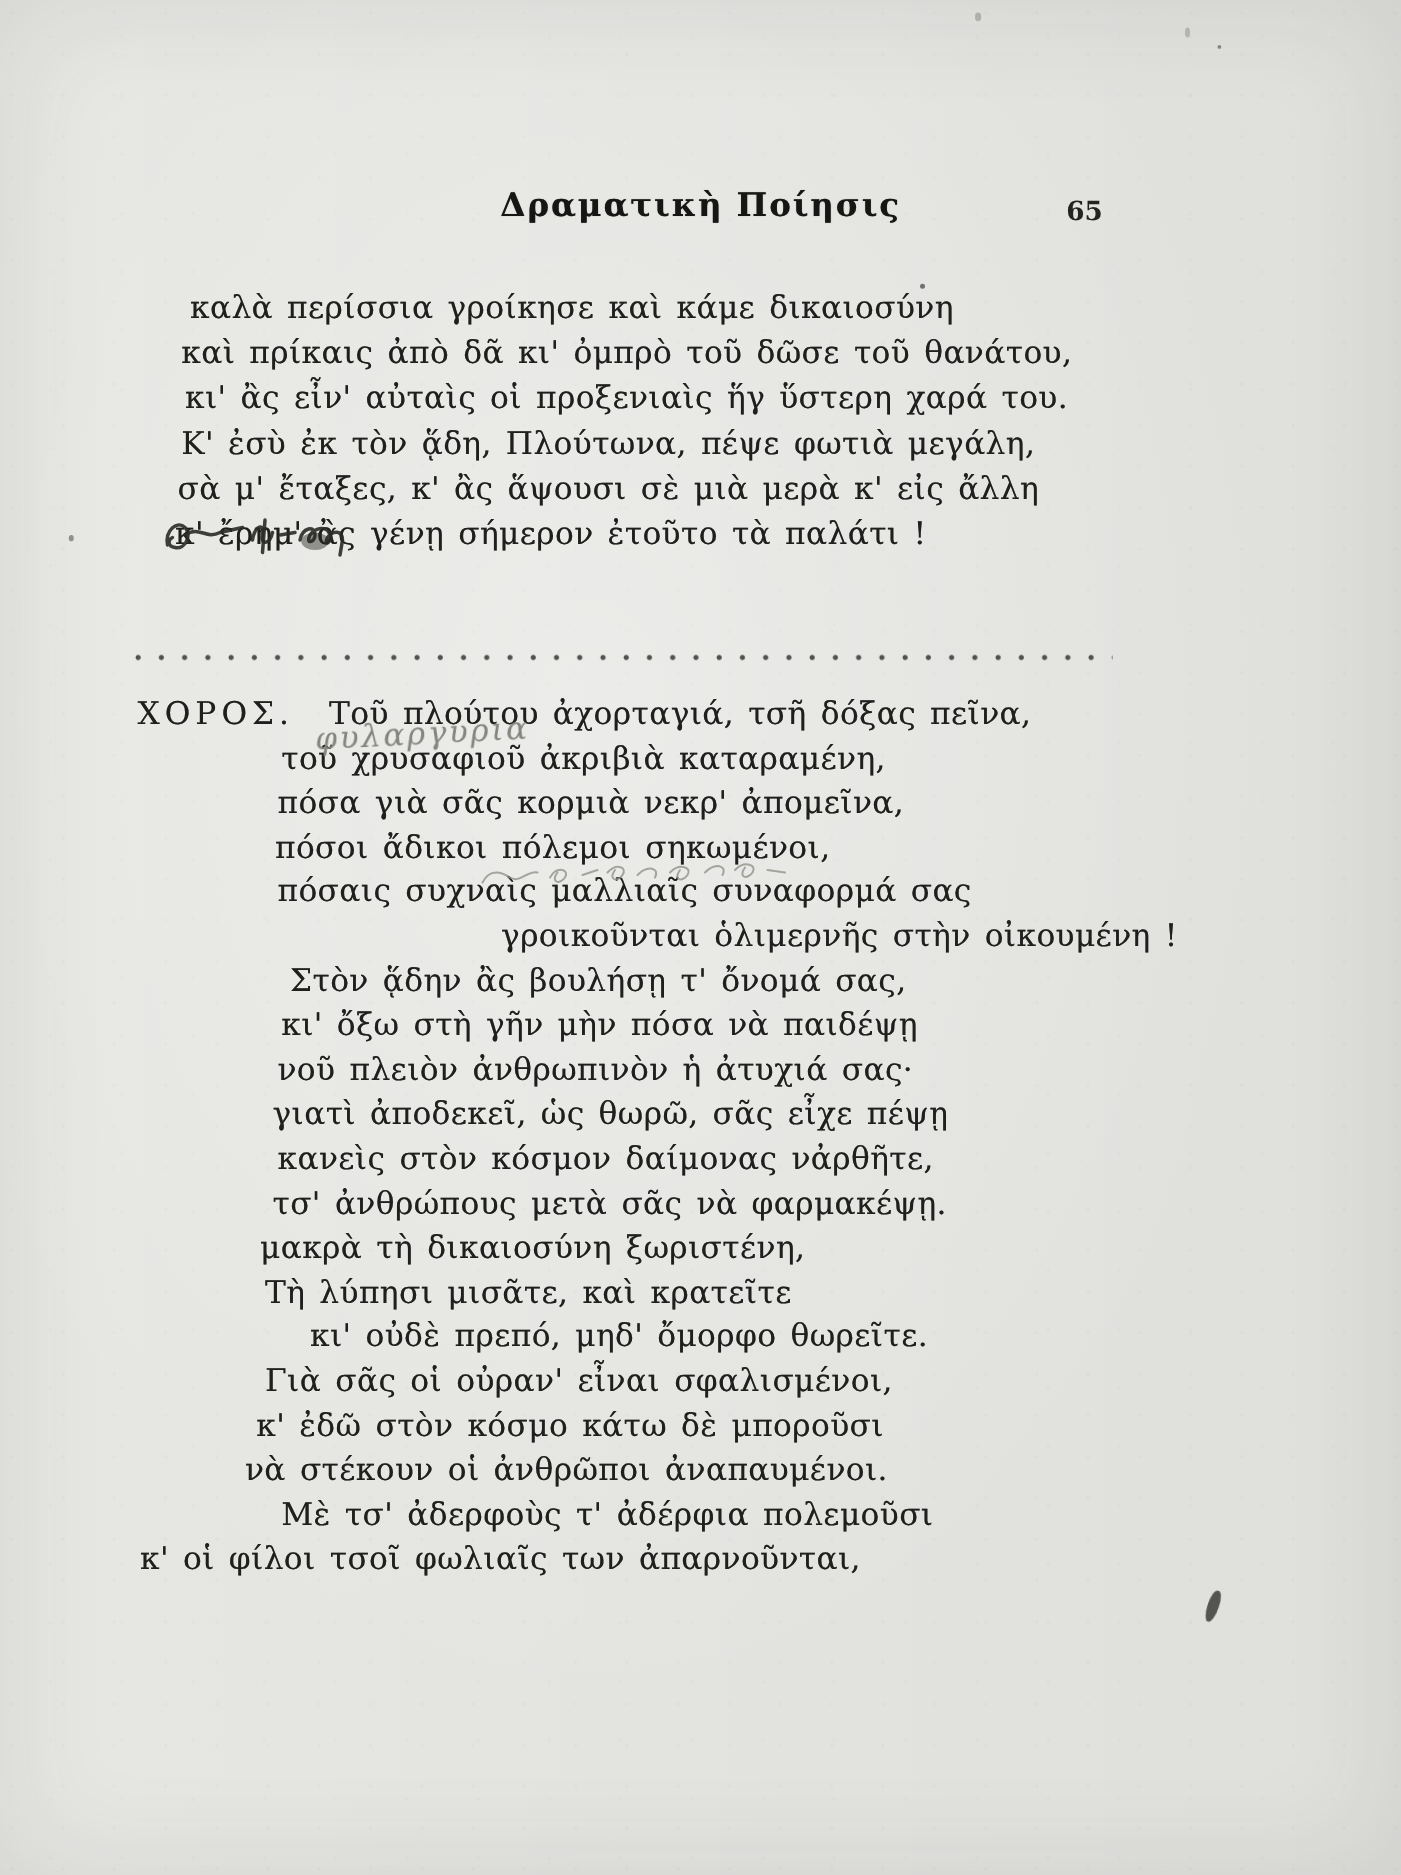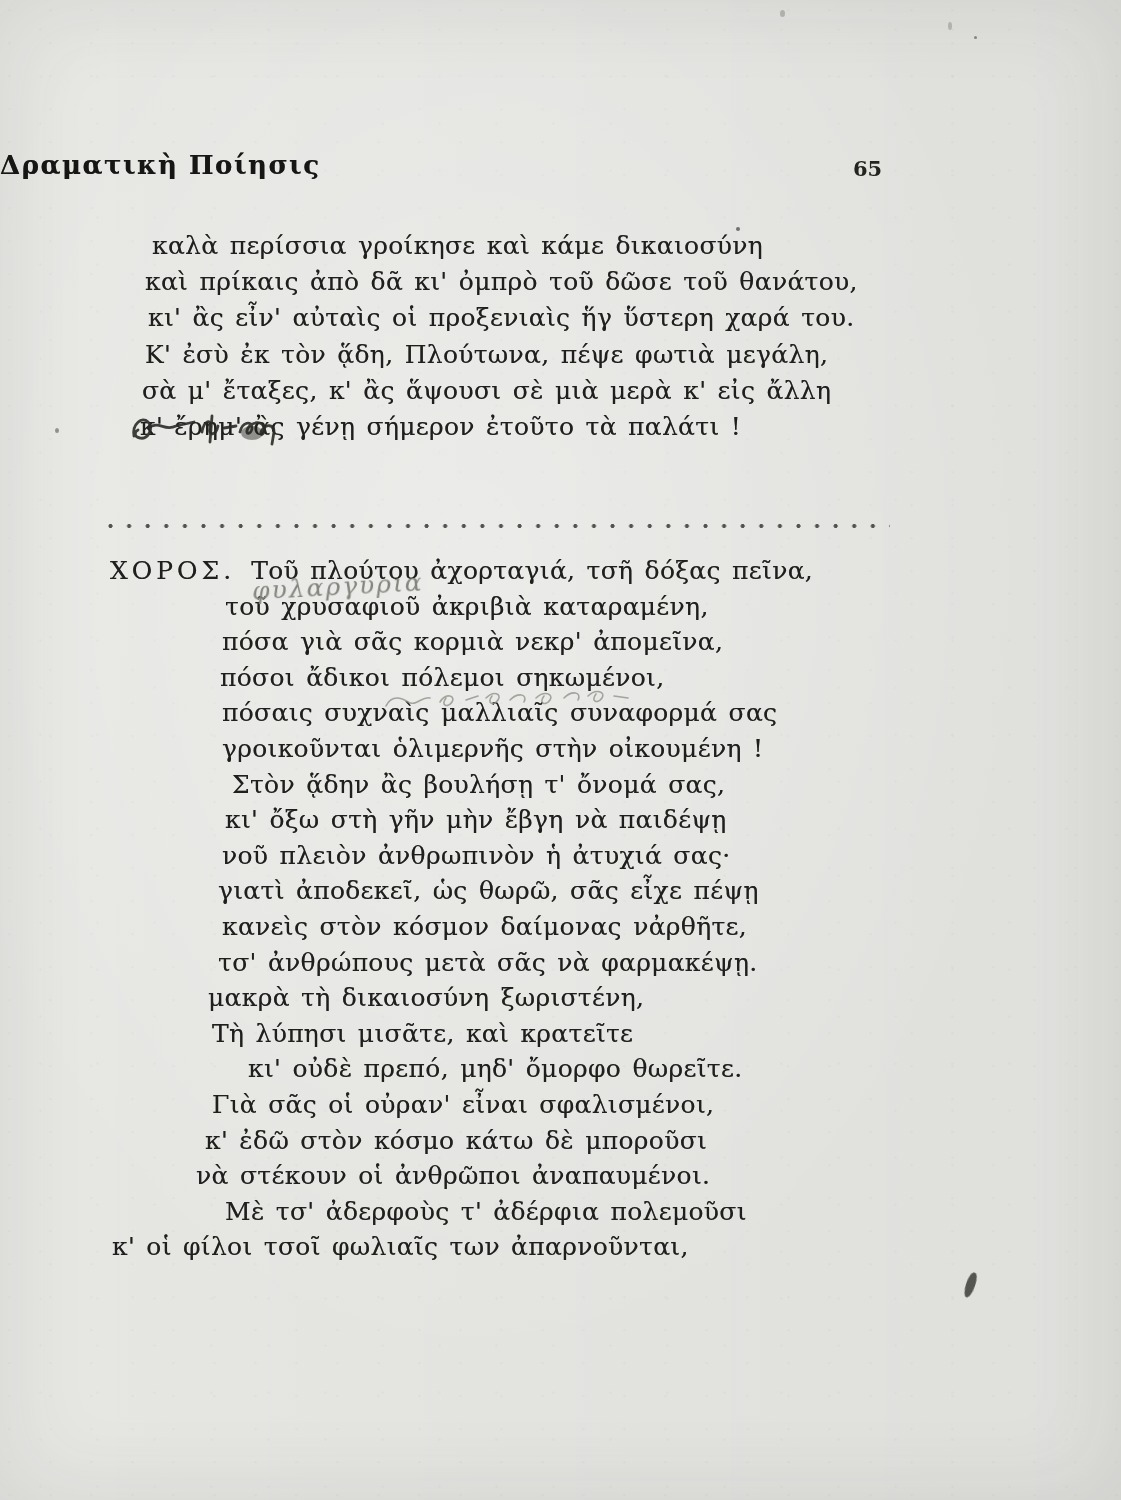--- a/index.html
+++ b/index.html
@@ -25,20 +25,21 @@
     color: #1f1f1d;
   }
   .header {
     position: absolute;
     top: 150px;
     left: 0;
     width: 100%;
     height: 40px;
   }
   .title {
+    text-align: center;
     font-size: 26px;
     font-weight: 700;
     letter-spacing: 1.5px;
     color: #161614;
     text-shadow: 0 0 0.6px rgba(0,0,0,0.55);
   }
   .pagenum {
     position: absolute;
     top: 6px;
     left: 853px;
@@ -57,21 +58,21 @@
     font-size: 25px;
     line-height: 36.2px;
     letter-spacing: 0.3px;
     word-spacing: 3px;
     white-space: pre;
     text-shadow: 0 0 0.5px rgba(10,10,10,0.5);
   }
   #choros .verse-line { line-height: 35.6px; }
   .speaker {
     letter-spacing: 4px;
-    margin-right: 16px;
+    margin-right: 28px;
   }
   .dots {
     position: absolute;
     top: 523px;
     left: 108px;
     width: 782px;
     height: 6px;
     background-image: radial-gradient(circle at 2.5px 3px, #3c3c3a 1.7px, rgba(0,0,0,0) 2.4px);
     background-size: 18.6px 6px;
     background-repeat: repeat-x;
@@ -128,23 +129,23 @@
     </div>
 
   <div class="dots"></div>
 
   <div class="verse-block" id="choros">
       <div class="verse-line" style="margin-left: 110px;"><span class="speaker">ΧΟΡΟΣ.</span><span>Τοῦ πλούτου ἀχορταγιά, τσῆ δόξας πεῖνα,</span></div>
       <div class="verse-line" style="margin-left: 225px;">τοῦ χρυσαφιοῦ ἀκριβιὰ καταραμένη,</div>
       <div class="verse-line" style="margin-left: 222px;">πόσα γιὰ σᾶς κορμιὰ νεκρ' ἀπομεῖνα,</div>
       <div class="verse-line" style="margin-left: 220px;">πόσοι ἄδικοι πόλεμοι σηκωμένοι,</div>
       <div class="verse-line" style="margin-left: 222px;">πόσαις συχναὶς μαλλιαῖς συναφορμά σας</div>
-      <div class="verse-line" style="margin-left: 222px;">γροικοῦνται ὁλιμερνῆς στὴν οἰκουμένη !</div>
+      <div class="verse-line" style="margin-left: 222px; text-align: center;">γροικοῦνται ὁλιμερνῆς στὴν οἰκουμένη !</div>
       <div class="verse-line" style="margin-left: 232px;">Στὸν ᾅδην ἂς βουλήσῃ τ' ὄνομά σας,</div>
-      <div class="verse-line" style="margin-left: 225px;">κι' ὄξω στὴ γῆν μὴν ἔβγη νὰ παιδέψῃ</div>
+      <div class="verse-line" style="margin-left: 225px;">κι' ὄξω στὴ γῆν μὴν πόσα νὰ παιδέψῃ</div>
       <div class="verse-line" style="margin-left: 222px;">νοῦ πλειὸν ἀνθρωπινὸν ἡ ἀτυχιά σας·</div>
       <div class="verse-line" style="margin-left: 218px;">γιατὶ ἀποδεκεῖ, ὡς θωρῶ, σᾶς εἶχε πέψῃ</div>
       <div class="verse-line" style="margin-left: 222px;">κανεὶς στὸν κόσμον δαίμονας νἀρθῆτε,</div>
       <div class="verse-line" style="margin-left: 218px;">τσ' ἀνθρώπους μετὰ σᾶς νὰ φαρμακέψῃ.</div>
       <div class="verse-line" style="margin-left: 208px;">μακρὰ τὴ δικαιοσύνη ξωριστένη,</div>
       <div class="verse-line" style="margin-left: 212px;">Τὴ λύπησι μισᾶτε, καὶ κρατεῖτε</div>
       <div class="verse-line" style="margin-left: 248px;">κι' οὐδὲ πρεπό, μηδ' ὄμορφο θωρεῖτε.</div>
       <div class="verse-line" style="margin-left: 212px;">Γιὰ σᾶς οἱ οὐραν' εἶναι σφαλισμένοι,</div>
       <div class="verse-line" style="margin-left: 205px;">κ' ἐδῶ στὸν κόσμο κάτω δὲ μποροῦσι</div>
       <div class="verse-line" style="margin-left: 196px;">νὰ στέκουν οἱ ἀνθρῶποι ἀναπαυμένοι.</div>

